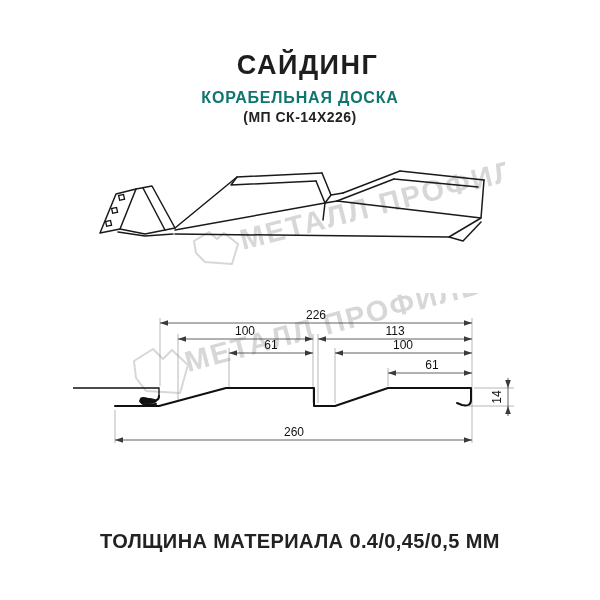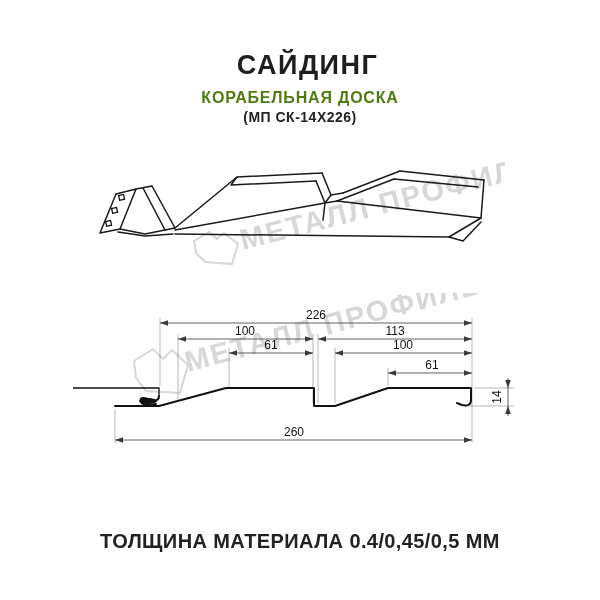--- a/index.html
+++ b/index.html
@@ -6,21 +6,21 @@
   body{
     width:600px;height:600px;position:relative;background:#ffffff;
     font-family:"Liberation Sans",sans-serif;overflow:hidden;
   }
   .title{
     position:absolute;top:50px;left:0;right:0;text-align:center;
     font-size:27px;font-weight:800;letter-spacing:1.5px;color:#1e1e1e;padding-left:15px;
   }
   .subtitle{
     position:absolute;top:89px;left:0;right:0;text-align:center;
-    font-size:16px;font-weight:700;letter-spacing:0.8px;color:#4d7c0f;
+    font-size:16px;font-weight:700;letter-spacing:0.8px;color:#0f766e;
   }
   .model{
     position:absolute;top:109px;left:0;right:0;text-align:center;
     font-size:14px;font-weight:700;letter-spacing:0.5px;color:#222;
   }
   .footer{
     position:absolute;top:530px;left:0;right:0;text-align:center;
     font-size:20px;font-weight:700;letter-spacing:0.4px;color:#222;
   }
   .svg3d{position:absolute;left:85px;top:150px;}

